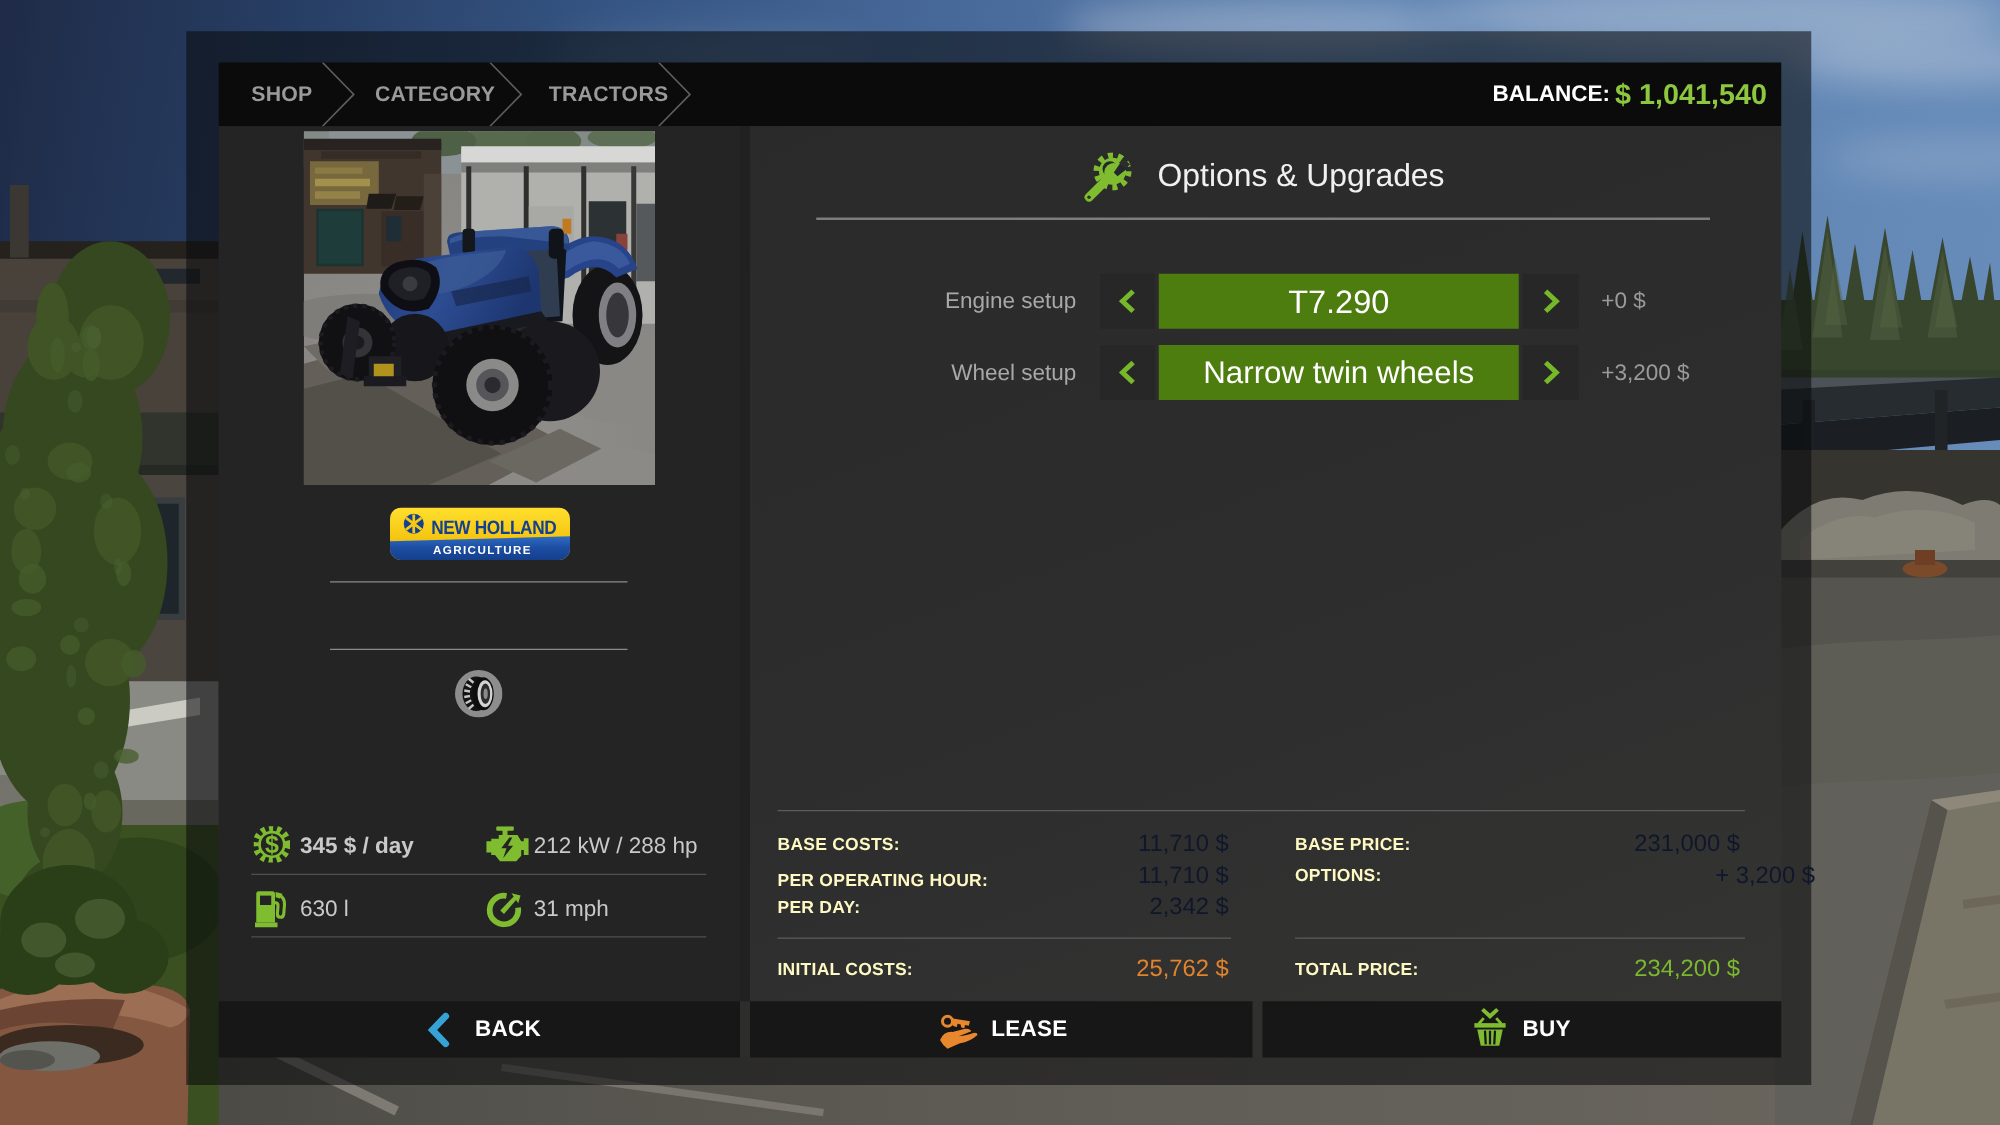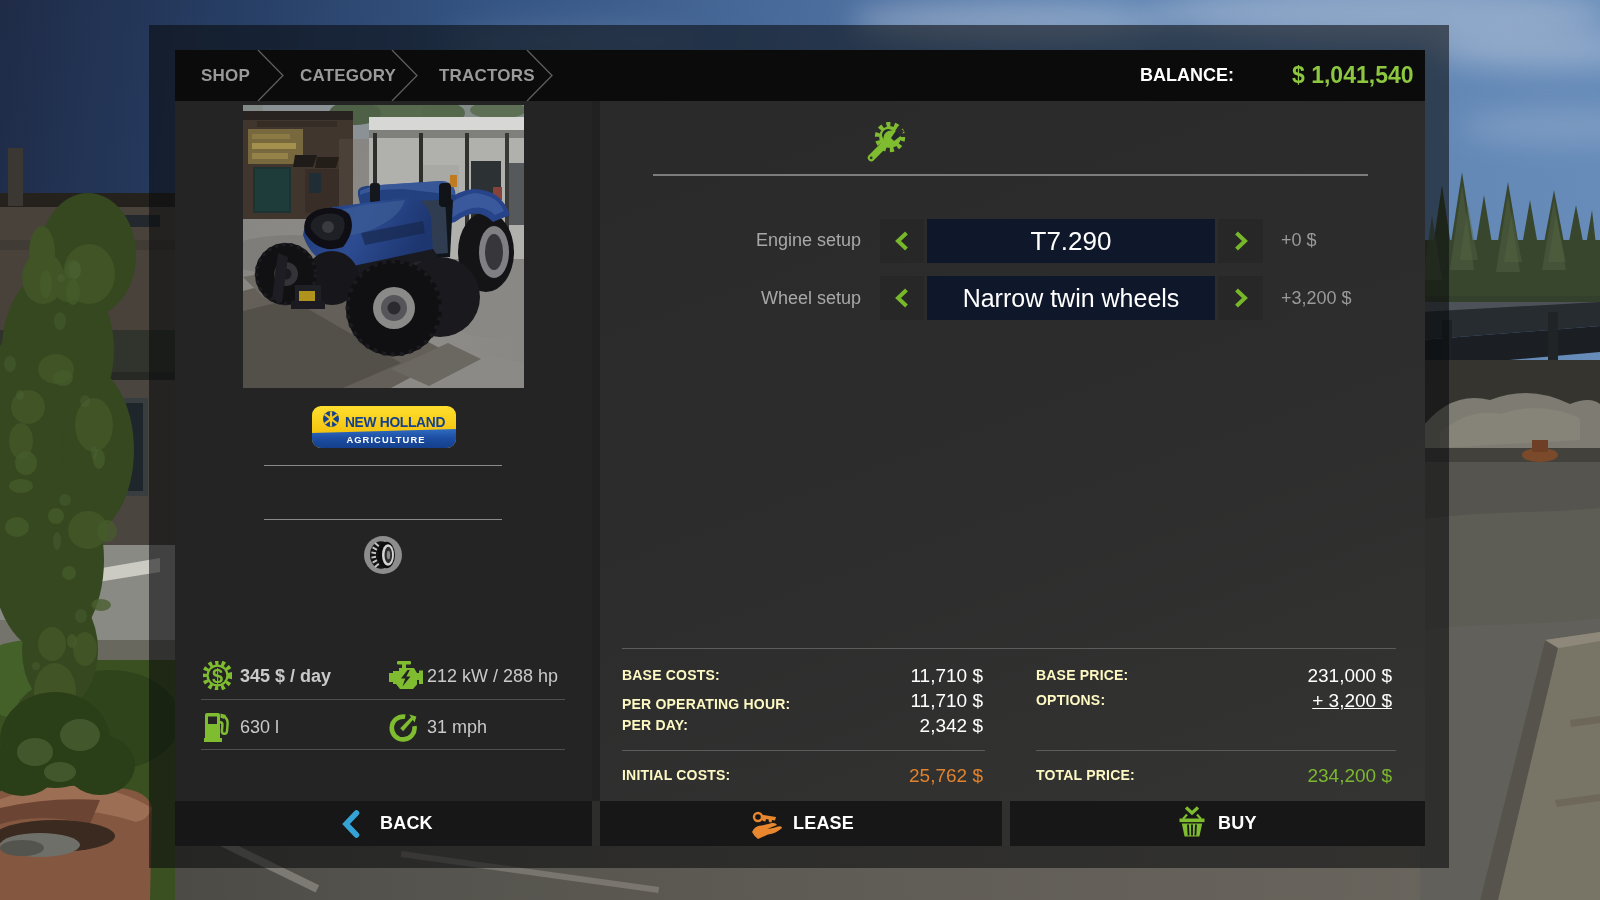--- a/index.html
+++ b/index.html
@@ -19,27 +19,27 @@
   .navitem{position:absolute;top:0;height:56px;line-height:51px;font-weight:bold;font-size:17px;letter-spacing:0.2px;color:#9a9a9a;}
   #leftcol{left:175px;top:101px;width:417px;height:700px;background:#242424;}
   #rightcol{left:600px;top:101px;width:825px;height:700px;background:linear-gradient(160deg,#2a2a2a 0%,#2d2d2d 55%,#343433 100%);}
   .bar{top:801px;height:45px;background:#171717;}
   .barlabel{font-weight:bold;font-size:18px;color:#ffffff;letter-spacing:0.2px;}
   
   #opthead{left:926px;top:127px;font-size:25.5px;color:#f0f0f0;}
   .hr{position:absolute;background:#7d7d7d;height:2px;}
   .selrow{position:absolute;height:44px;}
   .selbtn{position:absolute;top:0;width:44px;height:44px;background:#272727;text-align:center;}
-  .selmid{position:absolute;top:0;left:47px;width:288px;height:44px;background:#0f172a;text-align:center;}
+  .selmid{position:absolute;top:0;left:47px;width:288px;height:44px;background:#4d7c0f;text-align:center;}
   .selmid span{line-height:44px;font-size:26px;color:#fff;}
   .sellabel{position:absolute;font-size:18px;color:#a8a8a8;}
   .selprice{position:absolute;font-size:18px;color:#9a9a9a;}
   
   .costlabel{position:absolute;font-weight:bold;font-size:14px;color:#fef9c3;letter-spacing:0.2px;}
-  .costval{position:absolute;font-size:19px;color:#ffffff;text-align:right;}
+  .costval{position:absolute;font-size:19px;color:#0f172a;text-align:right;}
   .costline{position:absolute;height:1px;background:#5c5c5c;}
   
   #timg{left:243px;top:105px;width:281px;height:283px;}
   #nhlogo{left:312px;top:406px;width:144px;height:42px;}
   #title{left:175px;top:480px;width:417px;text-align:center;font-size:24px;color:#f7f7f7;}
   .stat{position:absolute;font-size:18px;color:#c9c9c9;}
 </style>
 </head>
 <body>
 <div id="stage">
@@ -200,21 +200,21 @@
 
   <div class="abs" id="nav">
     <svg class="abs" style="left:0;top:0" width="1250" height="51" viewBox="0 0 1250 51">
       <polyline points="83,0 108,25.5 83,51" fill="none" stroke="#5e5e5e" stroke-width="1.3"></polyline>
       <polyline points="217,0 242,25.5 217,51" fill="none" stroke="#5e5e5e" stroke-width="1.3"></polyline>
       <polyline points="352,0 377,25.5 352,51" fill="none" stroke="#5e5e5e" stroke-width="1.3"></polyline>
     </svg>
     <div class="navitem" style="left:26px;">SHOP</div>
     <div class="navitem" style="left:125px;">CATEGORY</div>
     <div class="navitem" style="left:264px;">TRACTORS</div>
-    <div class="navitem" style="left:965px;color:#ffffff;font-size:18px;letter-spacing:0;">BALANCE:</div>
+    <div class="navitem" style="left:1019px;color:#ffffff;font-size:18px;letter-spacing:0;">BALANCE:</div>
     <div class="navitem" style="left:1117px;color:#8dc63f;font-size:23px;letter-spacing:0;">$ 1,041,540</div>
   </div>
 
   <div class="abs" id="leftcol"></div>
   <div class="abs" id="rightcol"></div>
   <div class="abs" style="left:592px;top:101px;width:8px;height:700px;background:#212121;"></div>
 
   <svg class="abs" id="timg" viewBox="0 0 281 283">
     <defs>
       <linearGradient id="hoodg" x1="0" y1="0" x2="1" y2="0.3">
@@ -393,20 +393,21 @@
   <svg class="abs" id="ic-opt" style="left:866px;top:122px" width="40" height="40" viewBox="0 0 40 40">
     <circle cx="24" cy="15" r="12.6" fill="none" stroke="#80bc30" stroke-width="5.2" stroke-dasharray="3.95 3.97"></circle>
     <circle cx="24" cy="15" r="10.8" fill="#80bc30"></circle>
     <circle cx="22" cy="13" r="6" fill="#23282c"></circle>
     <path d="M2.8,33.2 L16.5,19.5 L21.5,24.5 L7.8,38.2 Q5.3,40.7 2.8,38.2 Q0.3,35.7 2.8,33.2 Z" fill="#80bc30"></path>
     <circle cx="25" cy="16" r="7.6" fill="#80bc30"></circle>
     <polygon points="25,16 31.5,6.5 37,12 28,19" fill="#23282c"></polygon>
     <polygon points="29.2,8.2 34,13 38,9.5 33,4.5" fill="#2d2d2d"></polygon>
     <circle cx="5.2" cy="35.8" r="1.4" fill="#2d2d2d"></circle>
   </svg>
+  <div class="abs" id="opthead" style="left:926px;top:127px;">Options &amp; Upgrades</div>
   <div class="hr" style="left:653px;top:174px;width:715px;"></div>
 
   <div class="sellabel" style="left:600px;top:230px;width:261px;text-align:right;">Engine setup</div>
   <div class="selrow" style="left:880px;top:219px;">
     <div class="selbtn" style="left:0;"><svg width="14" height="20" viewBox="0 0 14 20" style="margin-top:12px">
           <polyline points="11.5,2 3,10 11.5,18" fill="none" stroke="#76b82a" stroke-width="4"></polyline>
         </svg></div>
     <div class="selmid"><span>T7.290</span></div>
     <div class="selbtn" style="left:338px;width:45px;"><svg width="14" height="20" viewBox="0 0 14 20" style="margin-top:12px">
           <polyline points="2.5,2 11,10 2.5,18" fill="none" stroke="#76b82a" stroke-width="4"></polyline>
@@ -433,21 +434,21 @@
   <div class="costval" style="left:783px;top:690px;width:200px;">11,710 $</div>
   <div class="costlabel" style="left:622px;top:717px;">PER DAY:</div>
   <div class="costval" style="left:783px;top:715px;width:200px;">2,342 $</div>
   <div class="costline" style="left:622px;top:750px;width:363px;"></div>
   <div class="costlabel" style="left:622px;top:767px;">INITIAL COSTS:</div>
   <div class="costval" style="left:783px;top:765px;width:200px;color:#e0832c;">25,762 $</div>
 
   <div class="costlabel" style="left:1036px;top:667px;">BASE PRICE:</div>
   <div class="costval" style="left:1192px;top:665px;width:200px;">231,000 $</div>
   <div class="costlabel" style="left:1036px;top:692px;">OPTIONS:</div>
-  <div class="costval" style="left:1192px;top:690px;width:200px;text-decoration:underline;">+ 3,200 $</div>
+  <div class="costval" style="left:1252px;top:690px;width:200px;">+ 3,200 $</div>
   <div class="costline" style="left:1036px;top:750px;width:360px;"></div>
   <div class="costlabel" style="left:1036px;top:767px;">TOTAL PRICE:</div>
   <div class="costval" style="left:1192px;top:765px;width:200px;color:#7cb82f;">234,200 $</div>
 
   <div class="abs bar" style="left:175px;width:417px;"></div>
   <div class="abs bar" style="left:600px;width:402px;"></div>
   <div class="abs bar" style="left:1010px;width:415px;"></div>
   <svg class="abs" style="left:340px;top:810px" width="22" height="28" viewBox="0 0 22 28">
     <polyline points="16.5,3 6,14 16.5,25" fill="none" stroke="#36a3d6" stroke-width="5.5" stroke-linecap="round" stroke-linejoin="miter"></polyline>
   </svg>

